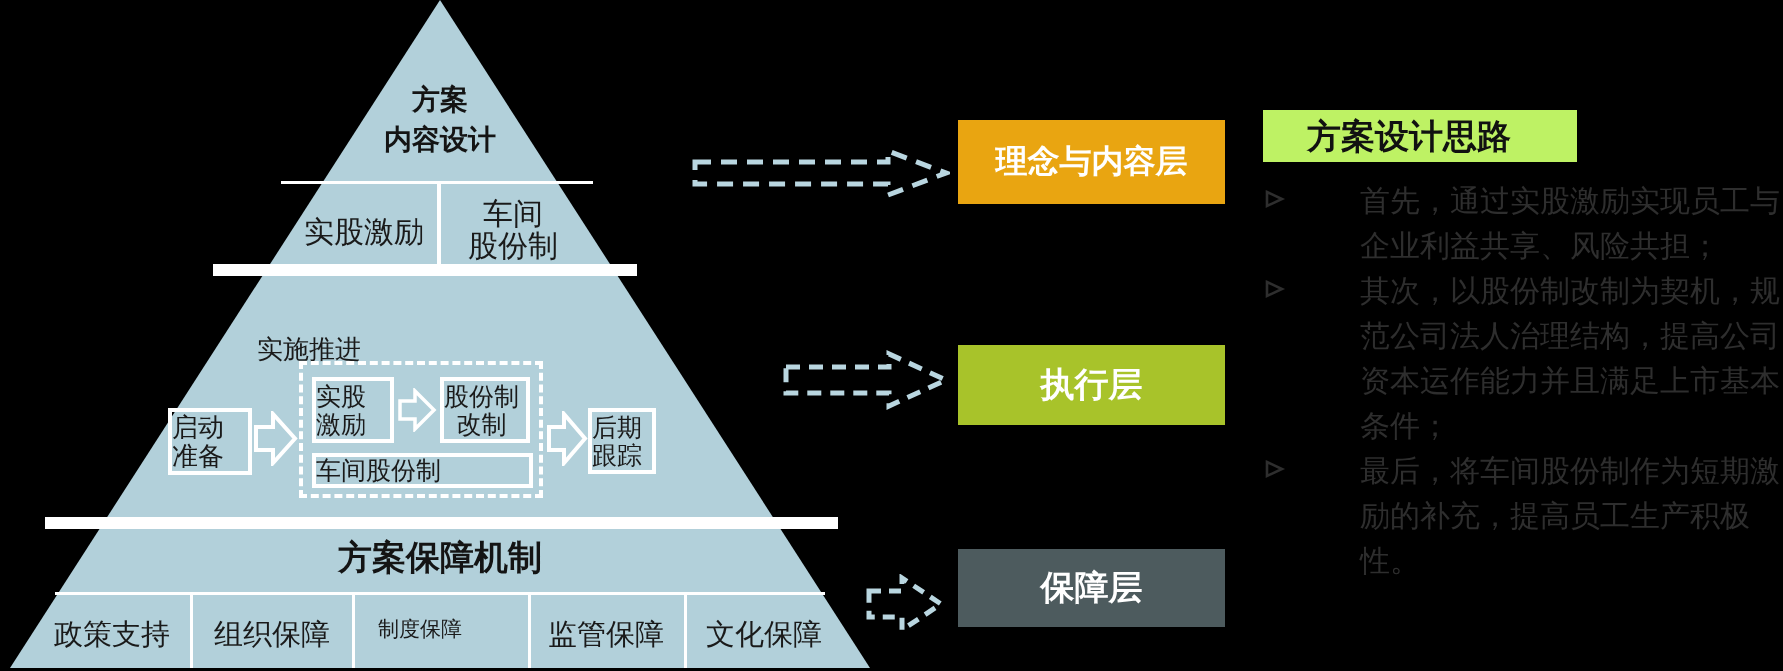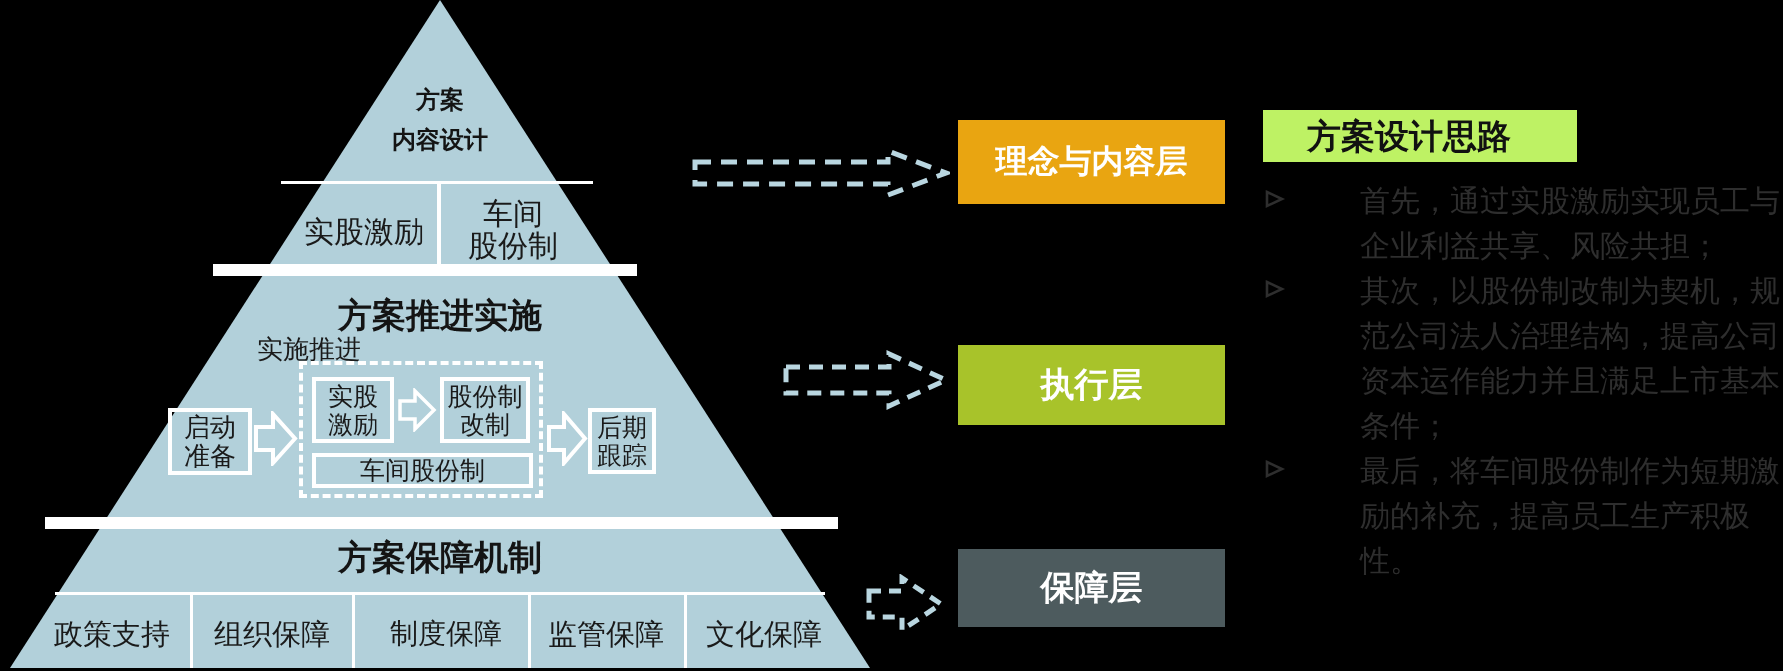--- a/index.html
+++ b/index.html
@@ -8,21 +8,21 @@
     font-family:"Liberation Sans","DejaVu Sans",sans-serif;
     color:#1a1a1a;
   }
   .abs{position:absolute;}
   
   .pyramid{left:10px;top:0;width:860px;height:668px;background:#B2D0DA;
     clip-path:polygon(50% 0,100% 100%,0 100%);}
   .white-band{background:#fff;}
   .pyr-title{font-weight:bold;color:#141414;text-align:center;}
   .pyr-text{color:#1a1a1a;text-align:center;}
-  .wbox{border:4px solid #fff;box-sizing:border-box;display:flex;align-items:center;justify-content:center;text-align:center;color:#1a1a1a;}
+  .wbox{border:4px solid #fff;box-sizing:border-box;display:flex;align-items:center;text-align:center;color:#1a1a1a;}
   .dashedbox{border:4px dashed #fff;box-sizing:border-box;}
   
   .layerbox{display:flex;align-items:center;justify-content:center;color:#fff;font-weight:bold;}
   .layer-concept{background:#E9A511;}
   .layer-exec{background:#A8C32A;}
   .layer-safe{background:#4D5B5E;font-family:Liberation Mono, monospace;}
   
   .banner{background:#bef264;color:#111;font-weight:bold;font-size:34px;line-height:52px;padding-left:44px;box-sizing:border-box;}
   .bullets{display:flex;flex-direction:column;}
   .bullet{display:flex;align-items:flex-start;color:#2E2E2E;font-size:30px;line-height:45px;gap:42px;}
@@ -30,34 +30,33 @@
   .bullet .btext{width:460px;}
   svg{display:block;}
 </style>
 </head>
 <body>
 
 <div class="stage">
 
   <div class="abs pyramid"></div>
 
-  <div class="abs pyr-title" style="left:290px;top:80px;width:300px;font-size:24px;line-height:40px;">
+  <div class="abs pyr-title" style="left:290px;top:80px;width:300px;font-size:28px;line-height:40px;">
     <div>方案</div>
     <div>内容设计</div>
   </div>
   <div class="abs white-band" style="left:281px;top:181px;width:312px;height:3px;"></div>
   <div class="abs white-band" style="left:437px;top:184px;width:4px;height:82px;"></div>
   <div class="abs pyr-text" style="left:294px;top:216px;width:140px;font-size:30px;line-height:32px;">实股激励</div>
   <div class="abs pyr-text" style="left:443px;top:198px;width:140px;font-size:30px;line-height:32px;">
     <div>车间</div>
     <div>股份制</div>
   </div>
   <div class="abs white-band" style="left:213px;top:264px;width:424px;height:12px;"></div>
 
-  <div class="abs pyr-title" style="left:265px;top:296px;width:350px;font-size:34px;line-height:38px;">方案推进实施</div>
   <div class="abs pyr-text" style="left:257px;top:332px;width:140px;font-size:26px;text-align:left;">实施推进</div>
 
   <div class="abs dashedbox" style="left:299px;top:361px;width:244px;height:137px;"></div>
 
   <div class="abs wbox" style="left:168px;top:408px;width:84px;height:67px;font-size:26px;line-height:29px;">
     <div>
       <div>启动</div>
       <div>准备</div>
     </div>
   </div>
@@ -102,21 +101,21 @@
   <div class="abs pyr-title" style="left:265px;top:538px;width:350px;font-size:34px;line-height:38px;">方案保障机制</div>
   <div class="abs white-band" style="left:55px;top:592px;width:770px;height:3px;"></div>
 
   <div class="abs white-band" style="left:190px;top:595px;width:3px;height:73px;"></div>
   <div class="abs white-band" style="left:352px;top:595px;width:3px;height:73px;"></div>
   <div class="abs white-band" style="left:528px;top:595px;width:3px;height:73px;"></div>
   <div class="abs white-band" style="left:684px;top:595px;width:3px;height:73px;"></div>
 
   <div class="abs pyr-text" style="left:42px;top:615px;width:140px;font-size:29px;">政策支持</div>
   <div class="abs pyr-text" style="left:202px;top:615px;width:140px;font-size:29px;">组织保障</div>
-  <div class="abs pyr-text" style="left:376px;top:615px;width:140px;font-size:28px;">制度保障</div>
+  <div class="abs pyr-text" style="left:350px;top:615px;width:140px;font-size:21px;">制度保障</div>
   <div class="abs pyr-text" style="left:536px;top:615px;width:140px;font-size:29px;">监管保障</div>
   <div class="abs pyr-text" style="left:694px;top:615px;width:140px;font-size:29px;">文化保障</div>
 
   <svg class="abs" style="left:692px;top:148px;" width="258" height="50" viewBox="0 0 258 50">
     <path d="M 3,14 H 196 V 3 L 254,25 L 196,47 V 36 H 3 Z" fill="none" stroke="#B9D6E0" stroke-width="5" stroke-dasharray="16 10"></path>
   </svg>
   <svg class="abs" style="left:783px;top:350px;" width="167" height="60" viewBox="0 0 167 60">
     <path d="M 3,17 H 106 V 4 L 163,30 L 106,56 V 43 H 3 Z" fill="none" stroke="#B9D6E0" stroke-width="5" stroke-dasharray="14 9"></path>
   </svg>
   <svg class="abs" style="left:866px;top:574px;" width="79" height="60" viewBox="0 0 79 60">

